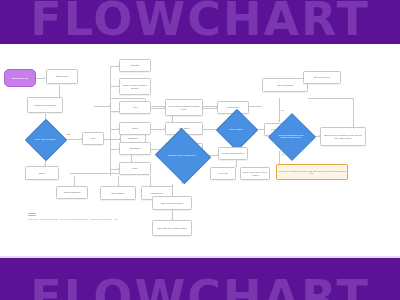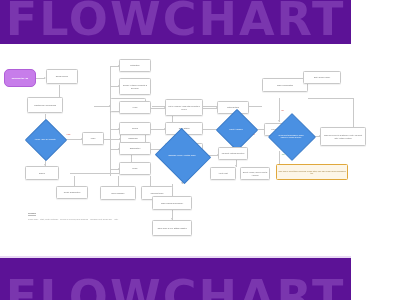--- a/index.html
+++ b/index.html
@@ -5,21 +5,21 @@
 <style>
   html,body{margin:0;padding:0;}
   body{
     width:400px;height:300px;overflow:hidden;
     font-family:"Liberation Sans",sans-serif;
     background:#ffffff;
   }
   #stage{position:relative;width:400px;height:300px;background:#ffffff;overflow:hidden;}
 
   
-  .banner{position:absolute;left:0;width:351px;background:#5c1296;overflow:hidden;}
+  .banner{position:absolute;left:0;width:400px;background:#5c1296;overflow:hidden;}
   #banner-top{top:0;height:44px;}
   #banner-bottom{top:256px;height:44px;border-top:2px solid #e9d8f4;}
   .banner-word{
     position:absolute;left:50%;transform:translateX(-50%);
     font-size:46px;font-weight:bold;letter-spacing:2px;
     color:#7a36ae;white-space:nowrap;line-height:1;
     font-family:"DejaVu Sans",sans-serif;
   }
   #banner-top .banner-word{top:-4px;}
   #banner-bottom .banner-word{top:16px;}

